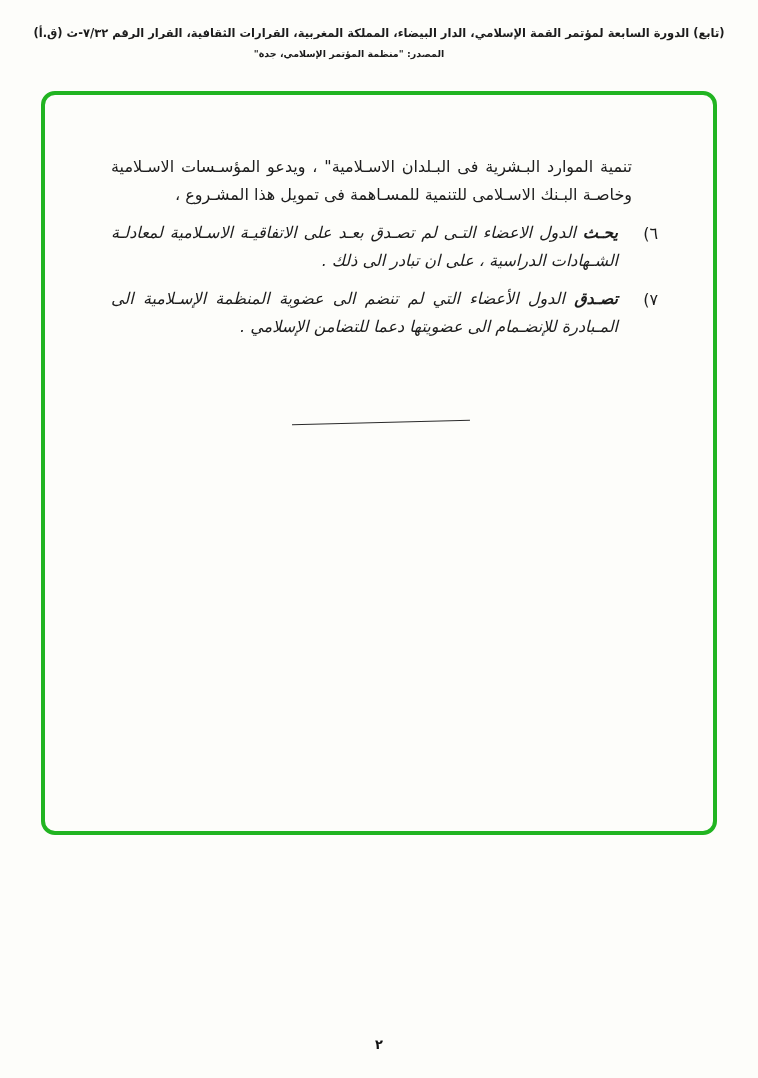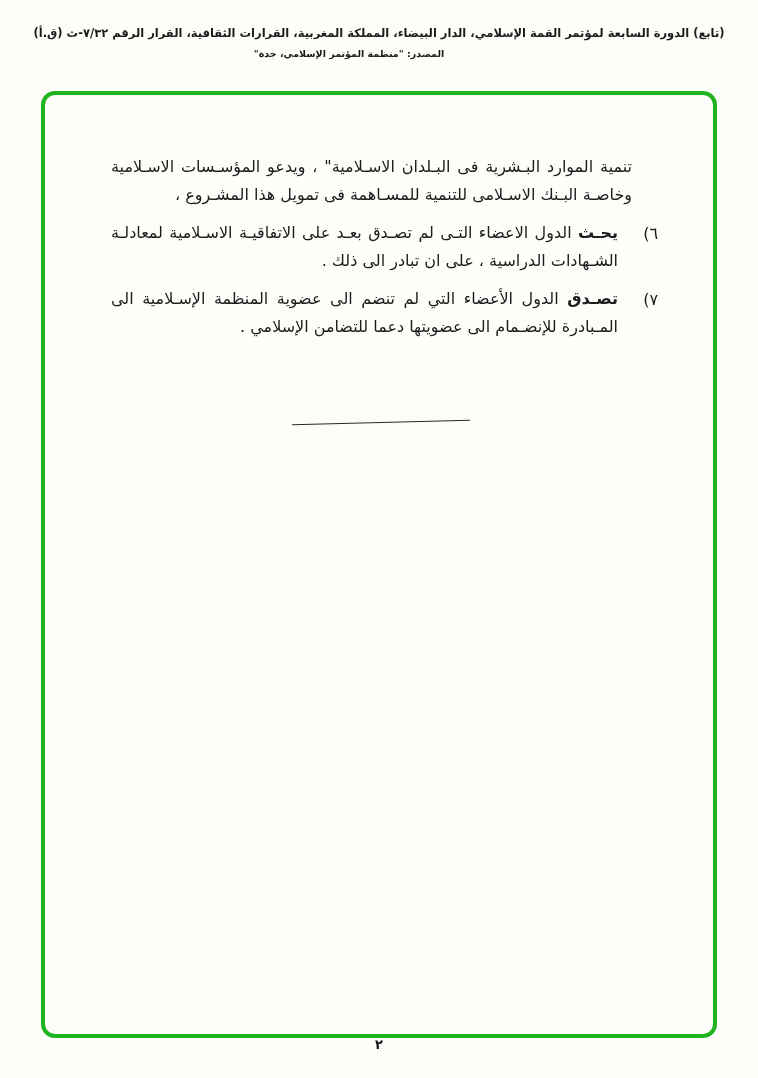--- a/index.html
+++ b/index.html
@@ -33,21 +33,21 @@
     margin-top: 8px;
     transform: translateX(-30px);
   }
 
   
   .frame {
     position: absolute;
     left: 41px;
     top: 91px;
     width: 676px;
-    height: 947px;
+    height: 744px;
     border: 4px solid var(--accent, #21b421);
     border-radius: 14px;
   }
 
   
   .textblock {
     position: absolute;
     top: 58px;
     right: 55px;
     width: 547px;
@@ -64,20 +64,21 @@
     display: flex;
     margin-top: 11px;
   }
   .item .num {
     flex: none;
     width: 40px;
     padding-top: 1px;
   }
   .item .item-text {
     flex: 1;
+    font-style: italic;
   }
   .item .lead {
     font-weight: bold;
   }
 
   
   .separator {
     position: absolute;
     top: 327px;
     left: 247px;

